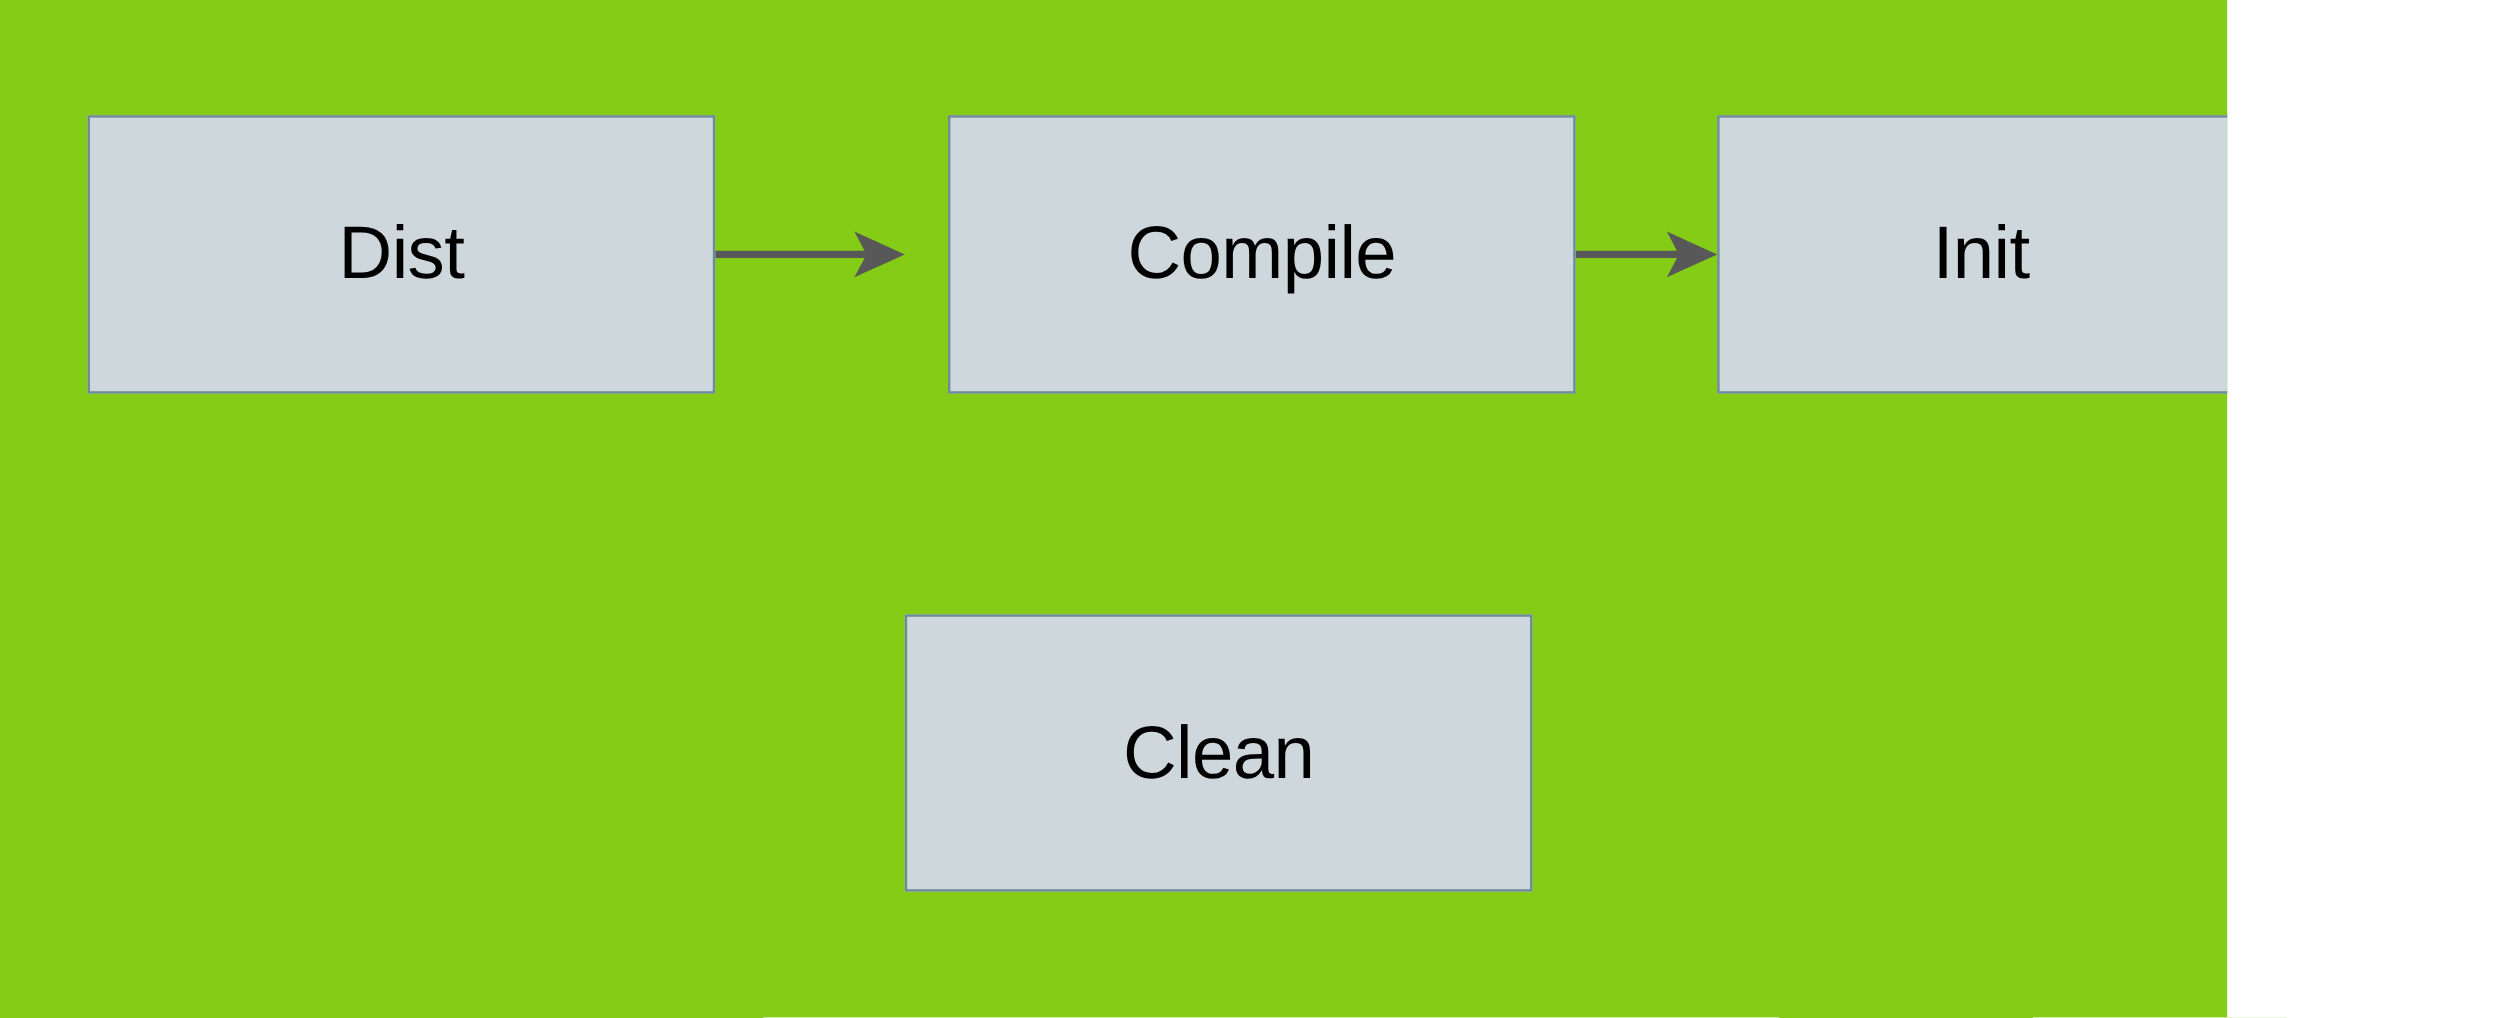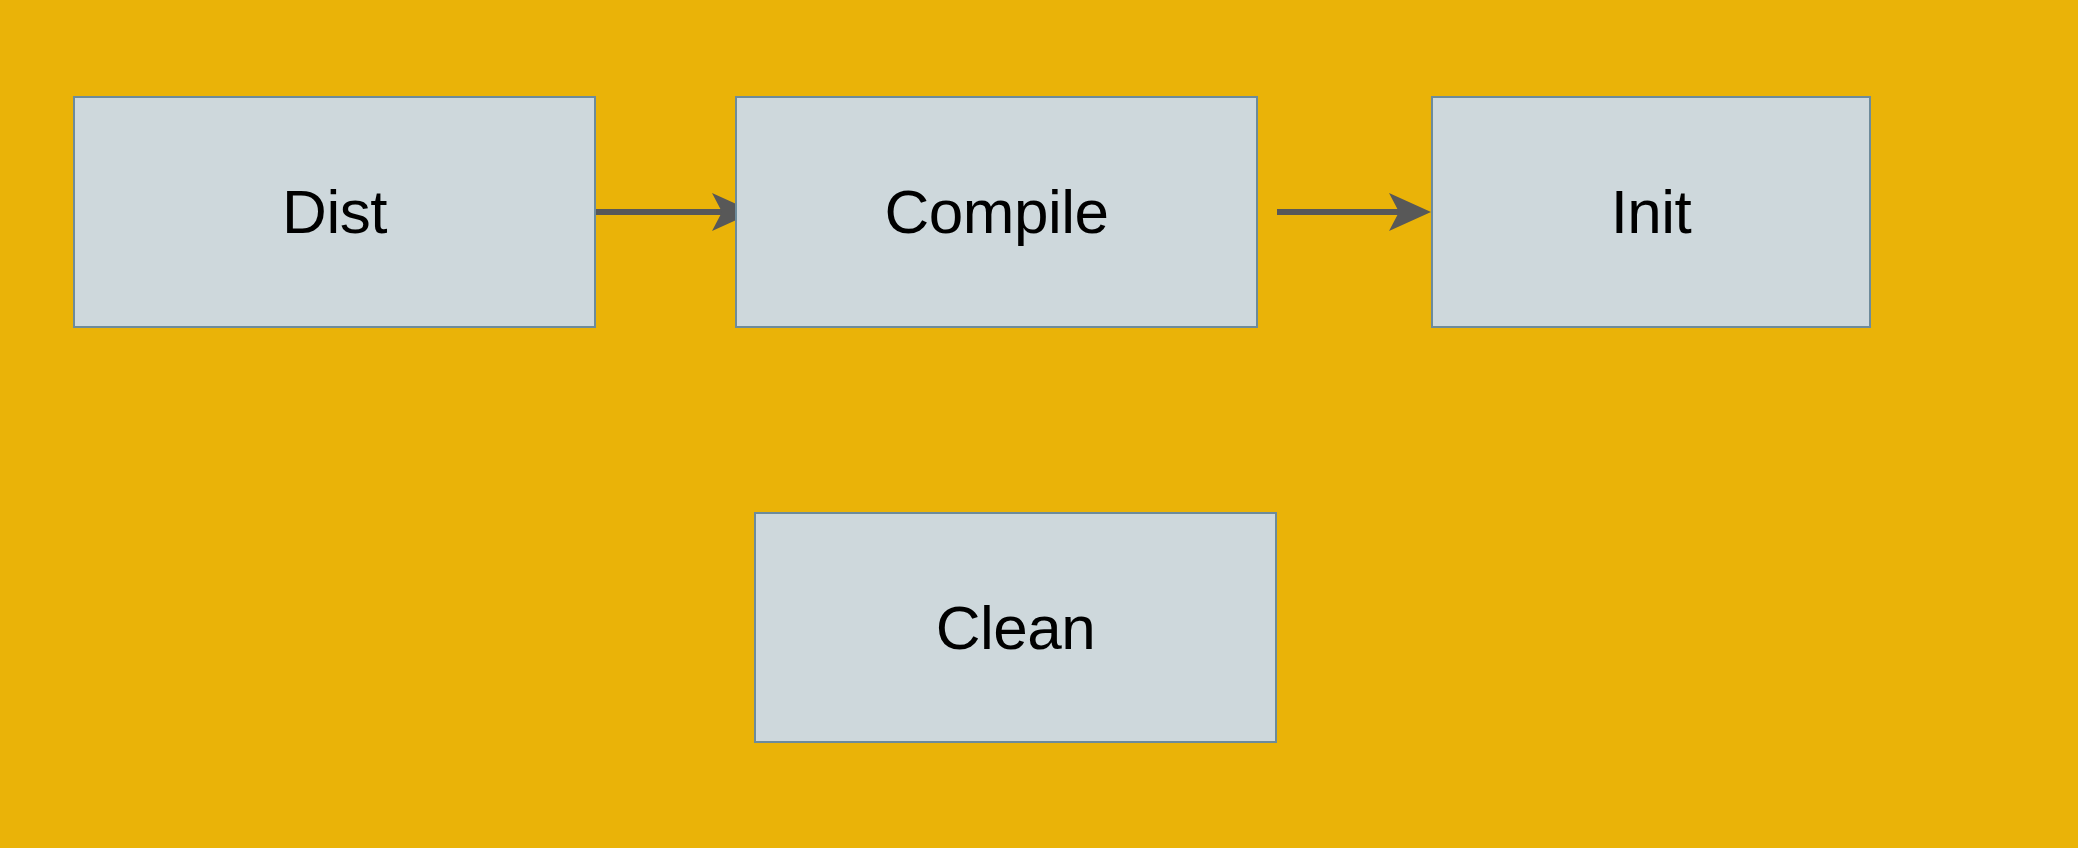--- a/index.html
+++ b/index.html
@@ -6,23 +6,23 @@
   html, body {
     margin: 0;
     padding: 0;
     background: #ffffff;
   }
   body {
     font-family: "Liberation Sans", "DejaVu Sans", sans-serif;
   }
   #canvas {
     position: relative;
-    width: 2078px;
+    width: 1856px;
     height: 848px;
-    background: #eab308;
+    background: #84cc16;
     overflow: hidden;
   }
   .node {
     position: absolute;
     box-sizing: border-box;
     display: flex;
     align-items: center;
     justify-content: center;
     background: #ced8dc;
     border: 2px solid #6d8b9b;
@@ -67,21 +67,21 @@
     <g>
       <line class="edge-line" x1="1277" y1="212" x2="1415" y2="212"></line>
       <path class="edge-head" d="M 1431 212 L 1389 193 L 1399 212 L 1389 231 Z"></path>
     </g>
   </svg>
 
   <div class="node" style="left:73px; top:96px; width:523px; height:232px;">
     <span class="node-label">Dist</span>
   </div>
 
-  <div class="node" style="left:735px; top:96px; width:523px; height:232px;">
+  <div class="node" style="left:790px; top:96px; width:523px; height:232px;">
     <span class="node-label">Compile</span>
   </div>
 
   <div class="node" style="left:754px; top:512px; width:523px; height:231px;">
     <span class="node-label">Clean</span>
   </div>
 
   <div class="node" style="left:1431px; top:96px; width:440px; height:232px;">
     <span class="node-label">Init</span>
   </div>

